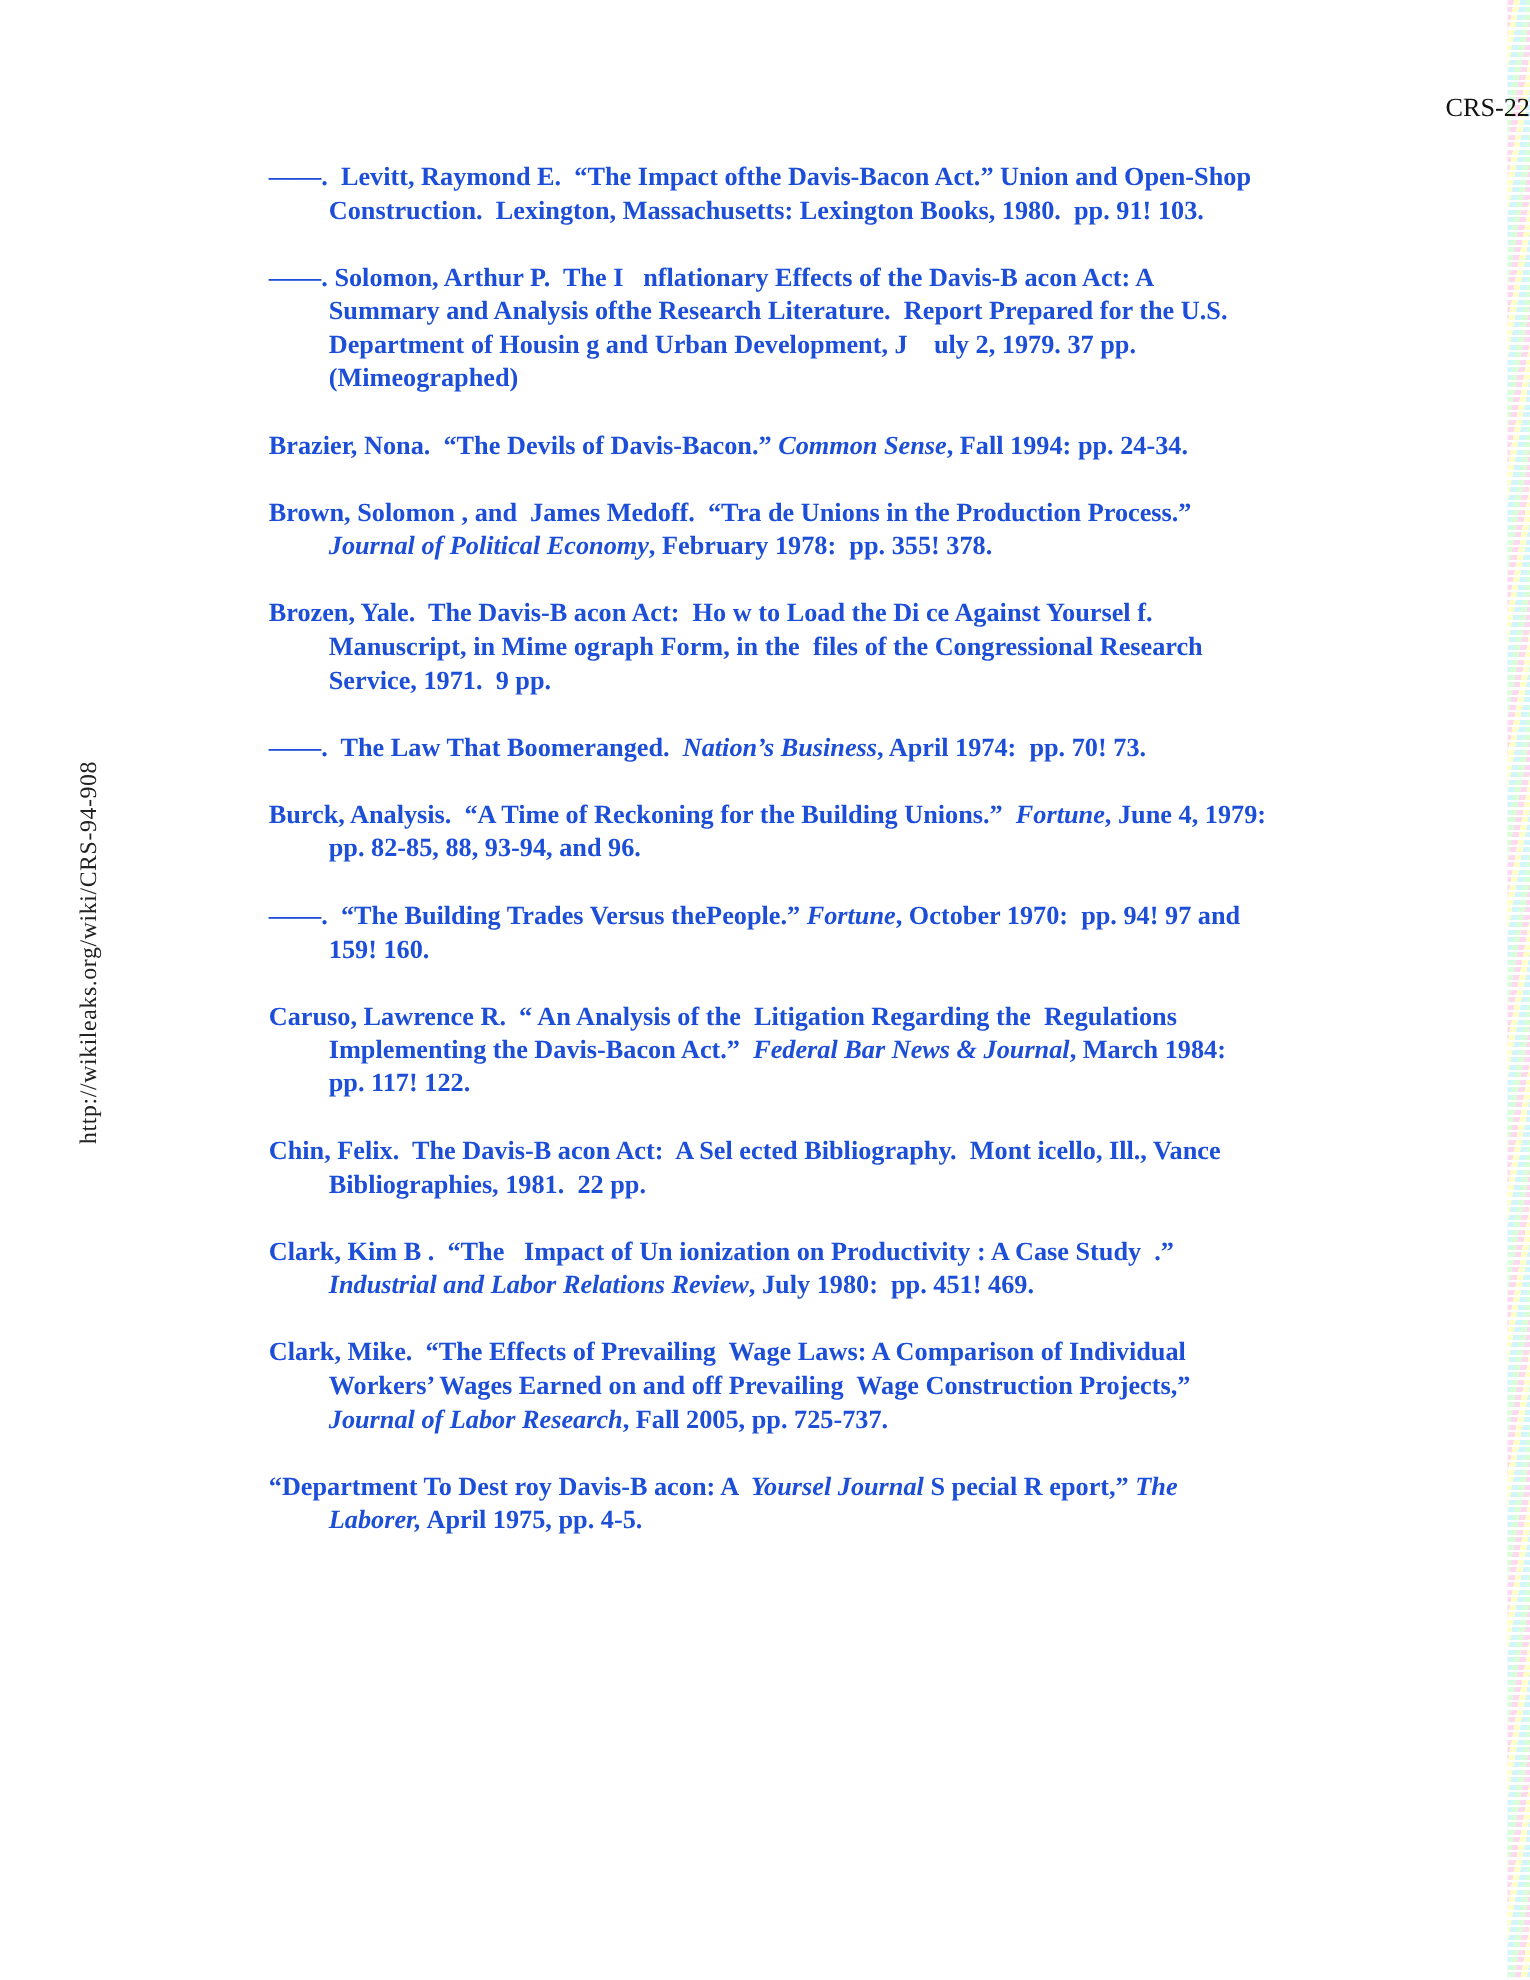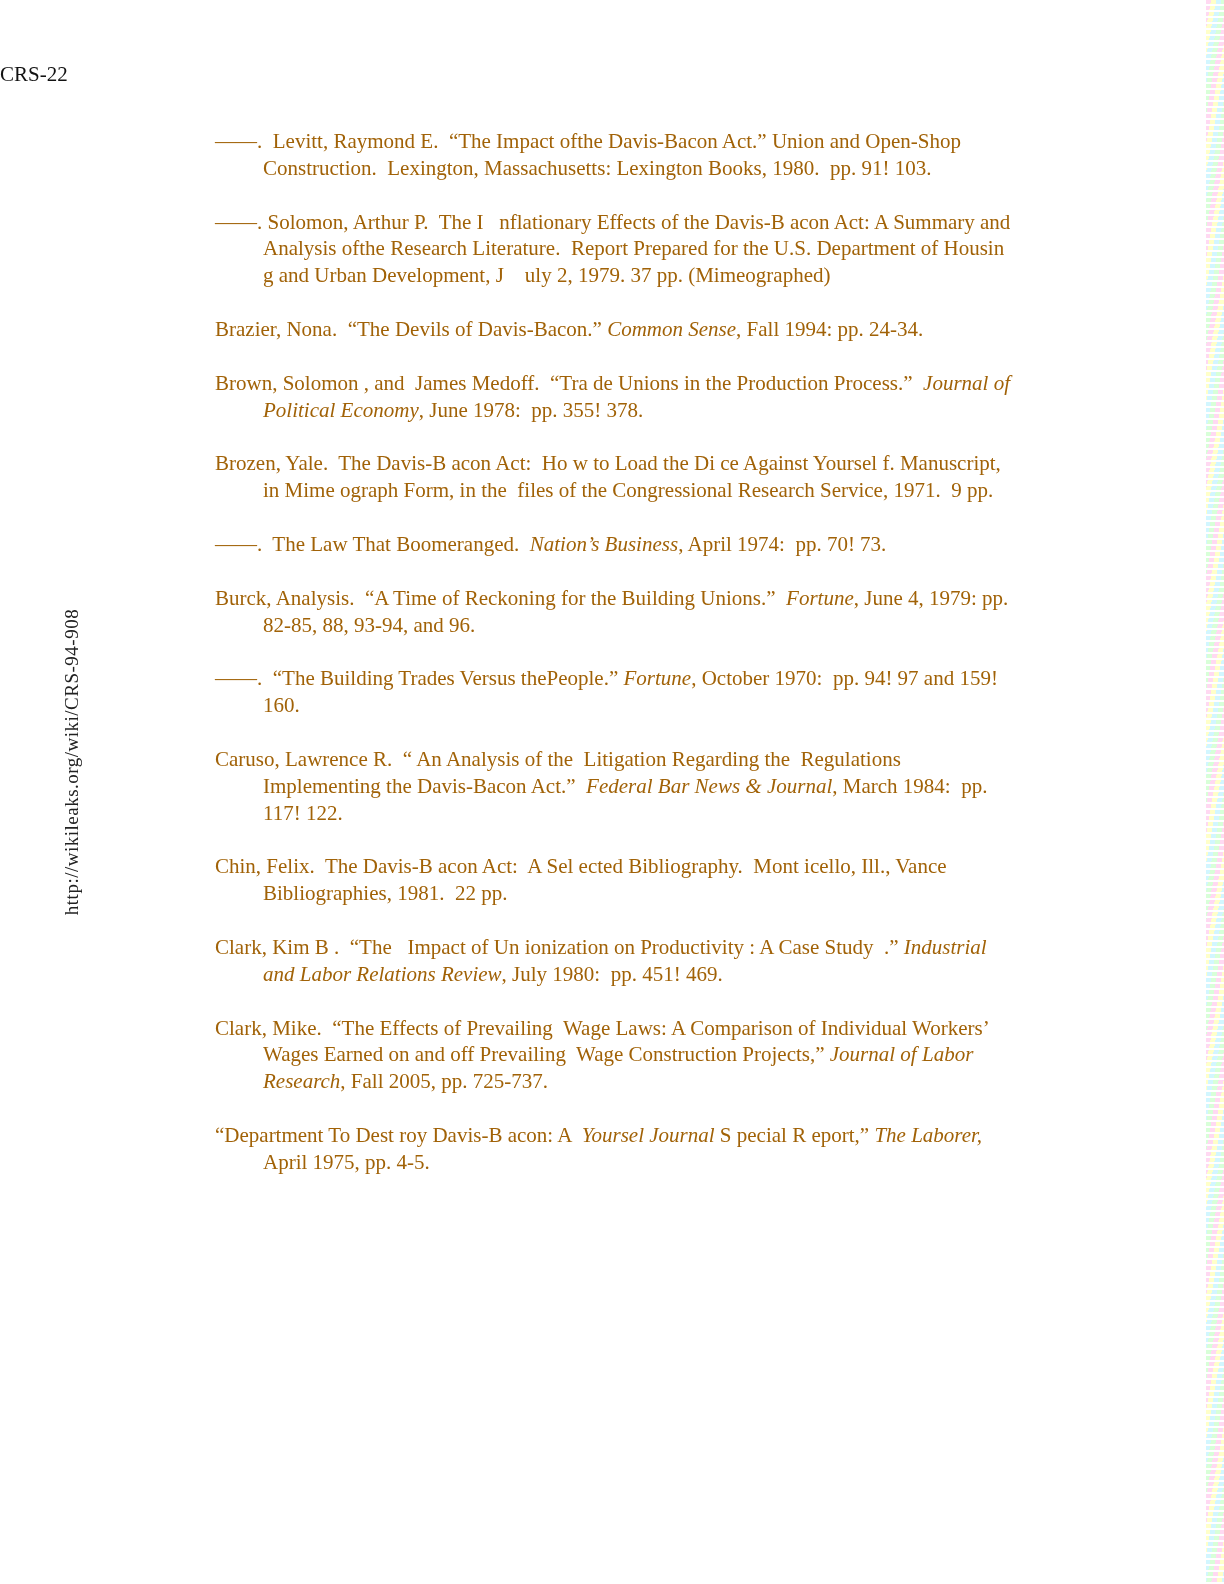--- a/index.html
+++ b/index.html
@@ -33,55 +33,56 @@
     left: 72px;
     top: 762px;
     transform: translate(-50%, -50%) rotate(-90deg);
     white-space: nowrap;
     font-size: 19px;
     letter-spacing: 0.5px;
     color: #222222;
   }
   #page-header {
     position: absolute;
-    top: 62px;
+    top: 74px;
     left: 0;
     width: 100%;
-    text-align: left;
+    text-align: right;
     font-size: 21px;
   }
   #content {
     position: absolute;
     top: 128px;
     left: 215px;
     width: 800px;
   }
   .entry {
     margin: 0 0 27px 0;
     padding-left: 48px;
     text-indent: -48px;
     font-size: 21px;
     line-height: 26.8px;
     white-space: pre-wrap;
-    color: #a16207;
+    color: #1d4ed8;
+    font-weight: bold;
   }
   .entry i { font-style: italic; }
 </style>
 </head>
 <body>
 
 <div id="page">
   <div id="edge-strip"></div>
   <div id="watermark">http://wikileaks.org/wiki/CRS-94-908</div>
   <div id="page-header">CRS-22</div>
   <div id="content">
       <p class="entry"><span>——.  Levitt, Raymond E.  “The Impact ofthe Davis-Bacon Act.” Union and Open-Shop Construction.  Lexington, Massachusetts: Lexington Books, 1980.  pp. 91! 103.</span></p>
       <p class="entry"><span>——. Solomon, Arthur P.  The I   nflationary Effects of the Davis-B acon Act: A Summary and Analysis ofthe Research Literature.  Report Prepared for the U.S. Department of Housin g and Urban Development, J    uly 2, 1979. 37 pp. (Mimeographed)</span></p>
       <p class="entry"><span>Brazier, Nona.  “The Devils of Davis-Bacon.” </span><i>Common Sense</i><span>, Fall 1994: pp. 24-34.</span></p>
-      <p class="entry"><span>Brown, Solomon , and  James Medoff.  “Tra de Unions in the Production Process.”  </span><i>Journal of Political Economy</i><span>, June 1978:  pp. 355! 378.</span></p>
+      <p class="entry"><span>Brown, Solomon , and  James Medoff.  “Tra de Unions in the Production Process.”  </span><i>Journal of Political Economy</i><span>, February 1978:  pp. 355! 378.</span></p>
       <p class="entry"><span>Brozen, Yale.  The Davis-B acon Act:  Ho w to Load the Di ce Against Yoursel f. Manuscript, in Mime ograph Form, in the  files of the Congressional Research Service, 1971.  9 pp.</span></p>
       <p class="entry"><span>——.  The Law That Boomeranged.  </span><i>Nation’s Business</i><span>, April 1974:  pp. 70! 73.</span></p>
       <p class="entry"><span>Burck, Analysis.  “A Time of Reckoning for the Building Unions.”  </span><i>Fortune</i><span>, June 4, 1979: pp. 82-85, 88, 93-94, and 96.</span></p>
       <p class="entry"><span>——.  “The Building Trades Versus thePeople.” </span><i>Fortune</i><span>, October 1970:  pp. 94! 97 and 159! 160.</span></p>
       <p class="entry"><span>Caruso, Lawrence R.  “ An Analysis of the  Litigation Regarding the  Regulations Implementing the Davis-Bacon Act.”  </span><i>Federal Bar News &amp; Journal</i><span>, March 1984:  pp. 117! 122.</span></p>
       <p class="entry"><span>Chin, Felix.  The Davis-B acon Act:  A Sel ected Bibliography.  Mont icello, Ill., Vance Bibliographies, 1981.  22 pp.</span></p>
       <p class="entry"><span>Clark, Kim B .  “The   Impact of Un ionization on Productivity : A Case Study  .” </span><i>Industrial and Labor Relations Review</i><span>, July 1980:  pp. 451! 469.</span></p>
       <p class="entry"><span>Clark, Mike.  “The Effects of Prevailing  Wage Laws: A Comparison of Individual Workers’ Wages Earned on and off Prevailing  Wage Construction Projects,” </span><i>Journal of Labor Research</i><span>, Fall 2005, pp. 725-737.</span></p>
       <p class="entry"><span>“Department To Dest roy Davis-B acon: A  </span><i>Yoursel Journal</i><span> S pecial R eport,” </span><i>The Laborer,</i><span> April 1975, pp. 4-5.</span></p>
     </div>

